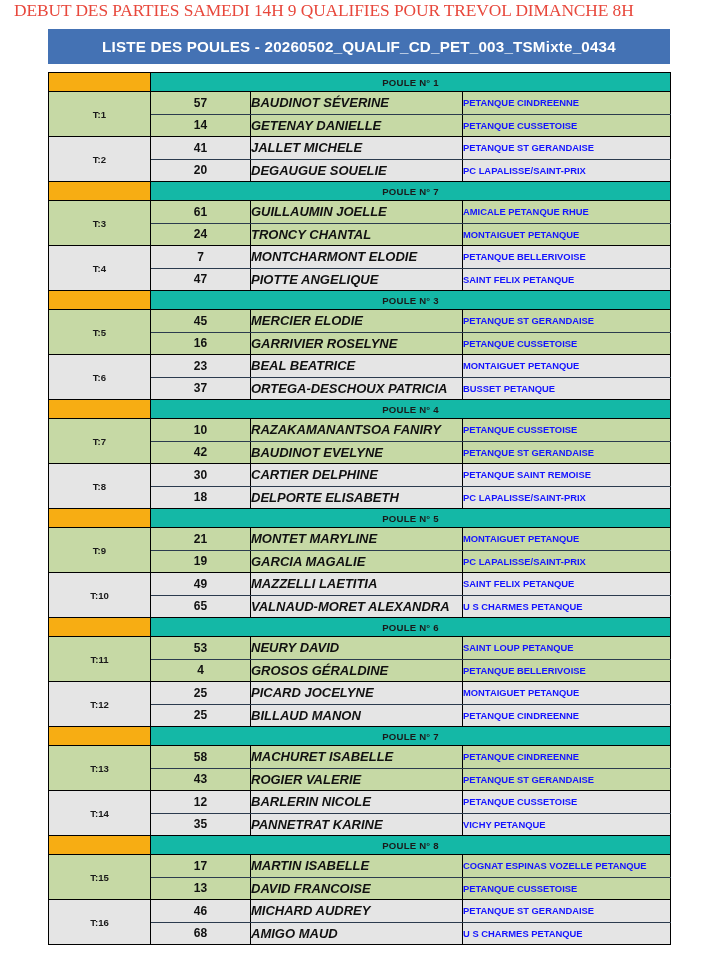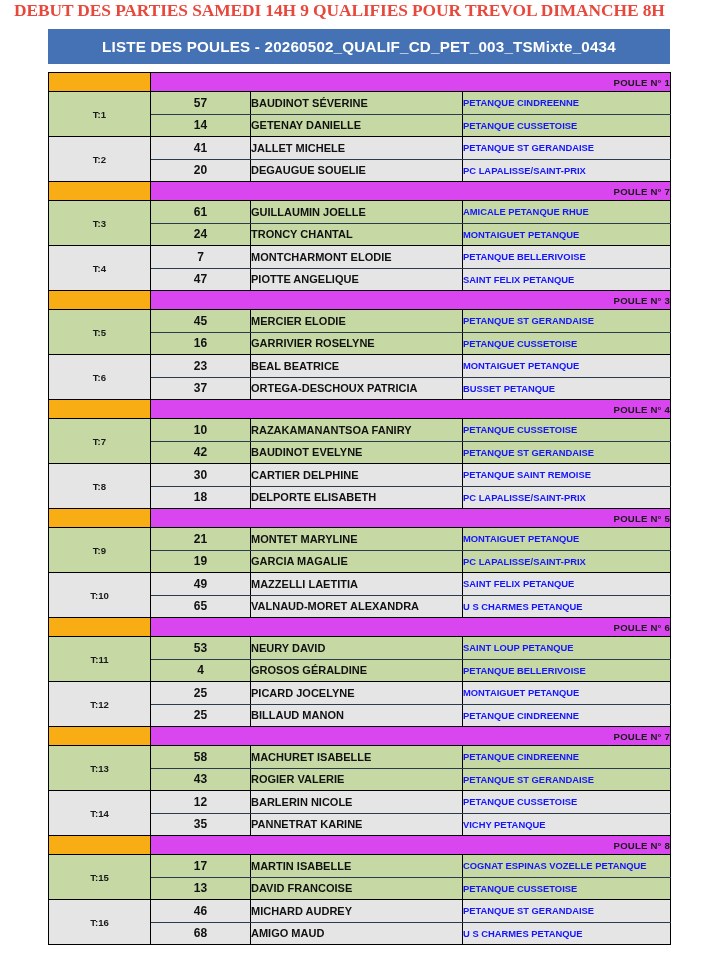--- a/index.html
+++ b/index.html
@@ -16,21 +16,21 @@
     position: relative;
   }
 
   
   #banner {
     position: absolute;
     top: 0;
     left: 14px;
     width: 700px;
     font-family: "Liberation Serif", serif;
-    font-weight: bold;
+    font-weight: normal;
     font-size: 17.4px;
     line-height: 21px;
     letter-spacing: -0.1px;
     color: #e8483c;
     z-index: 5;
     white-space: normal;
   }
 
   
   #title-bar {
@@ -73,23 +73,23 @@
 
   
   tr.poule-row td {
     height: 18px;
   }
   td.poule-tag {
     background: #f7ad13;
     border: 1.6px solid #000000;
   }
   td.poule-title {
-    background: #d946ef;
+    background: #14b8a6;
     border: 1.6px solid #000000;
-    text-align: right;
+    text-align: center;
     font-size: 9.6px;
     font-weight: bold;
     color: #1a1a1a;
     letter-spacing: 0.2px;
   }
 
   
   tr.player-row td {
     height: 21.5px;
     border-left: 1.6px solid #000000;
@@ -111,25 +111,26 @@
     border-bottom: 1.6px solid #000000 !important;
   }
   td.num-cell {
     text-align: center;
     font-size: 12px;
     font-weight: bold;
     color: #111111;
   }
   td.name-cell {
     padding-left: 6px;
-    font-size: 11px;
+    font-size: 13px;
     font-weight: bold;
     color: #111111;
     white-space: nowrap;
     overflow: hidden;
+    font-style: italic;
   }
   td.club-cell {
     padding-left: 5px;
     font-size: 9.4px;
     font-weight: bold;
     color: #1414ff;
     white-space: nowrap;
     overflow: hidden;
   }
 

